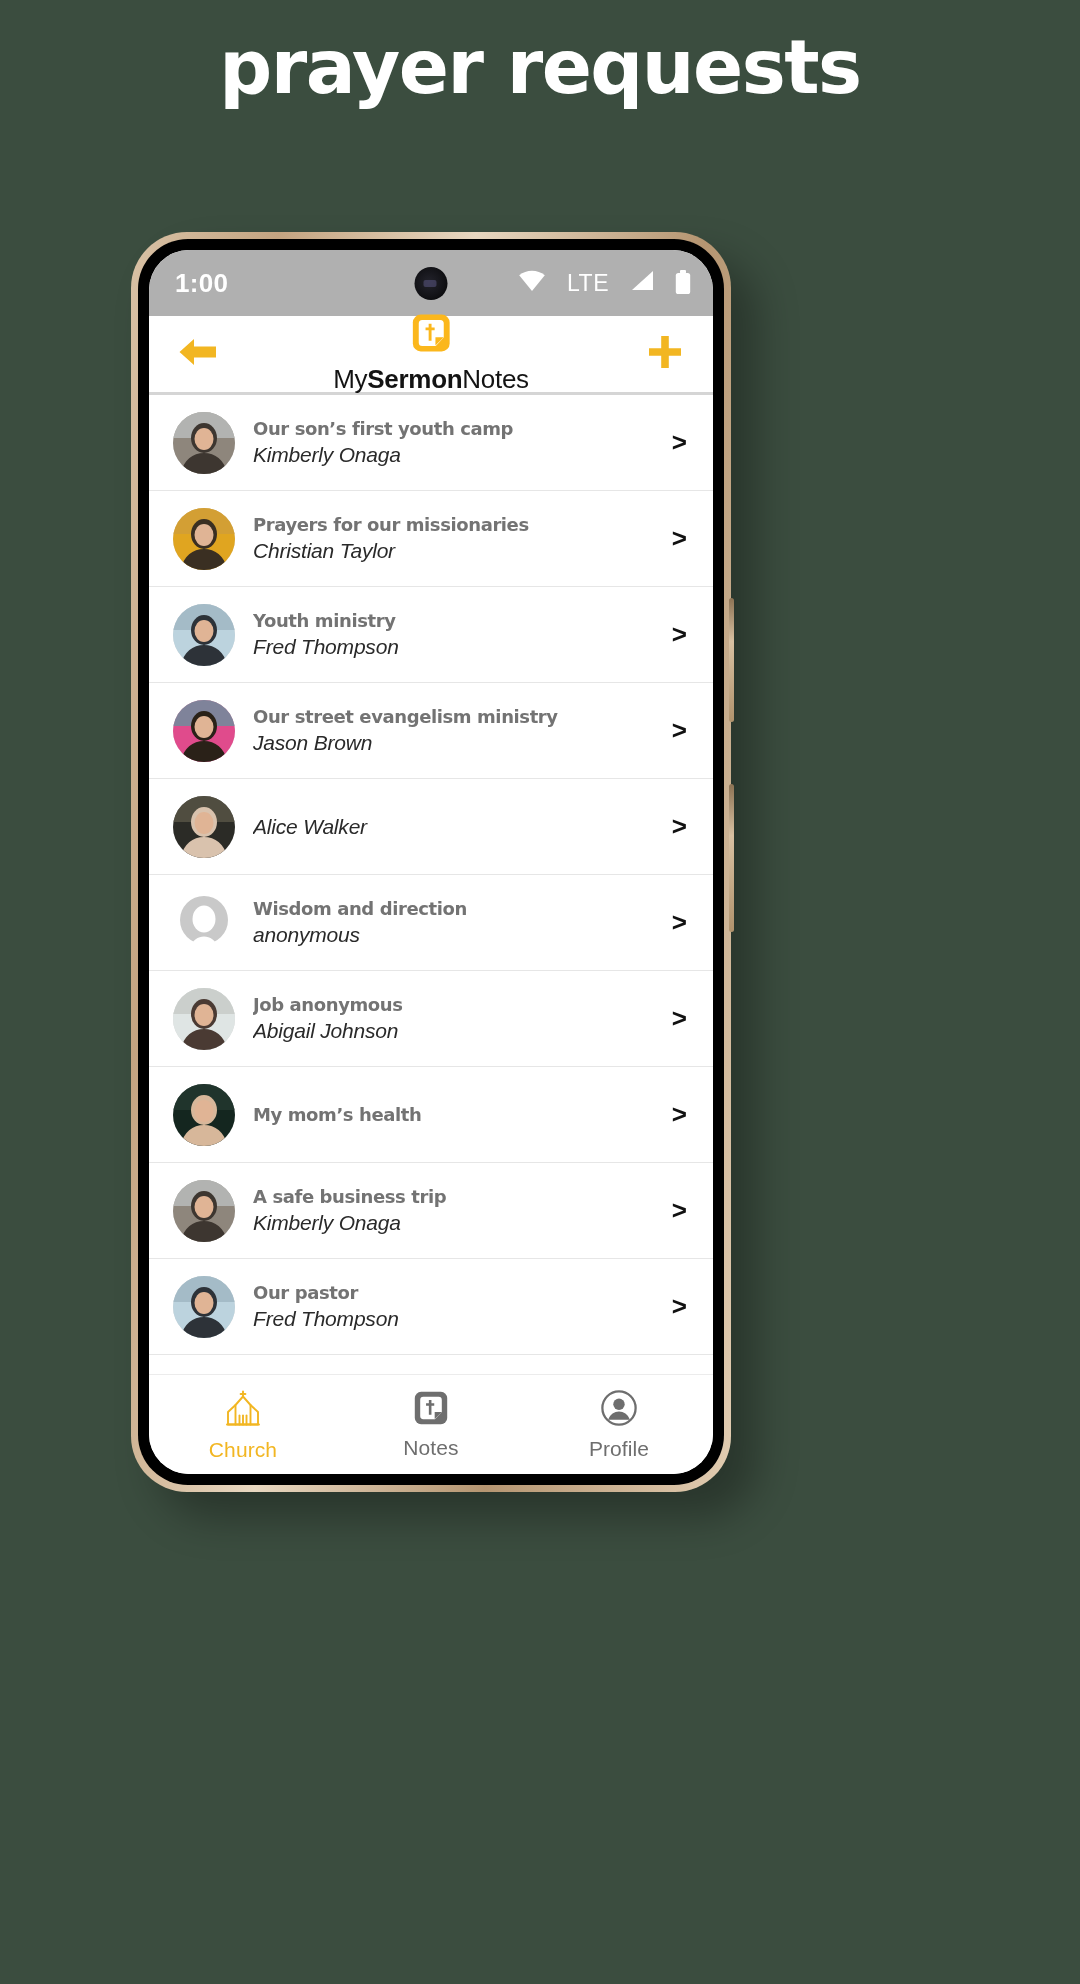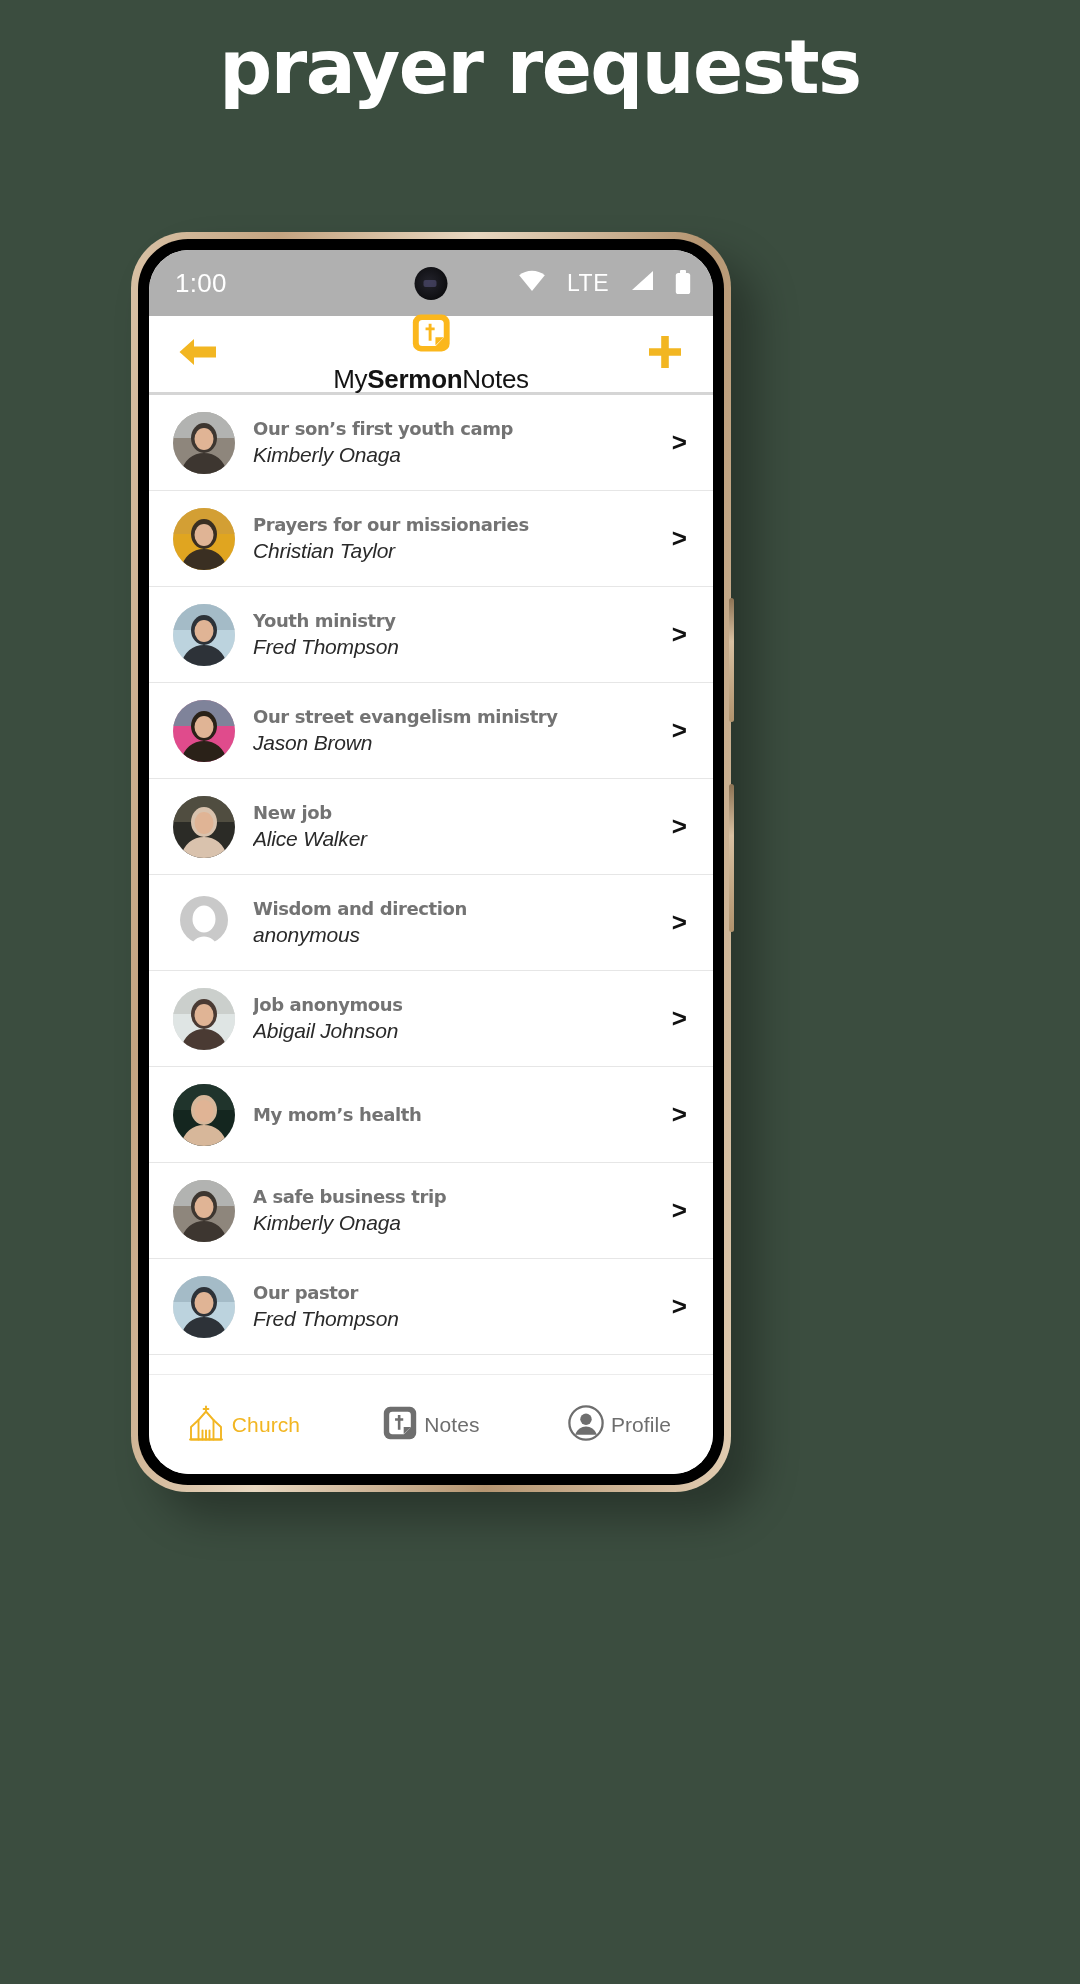--- a/index.html
+++ b/index.html
@@ -48,21 +48,21 @@
   }
   .side-btn.vol { top: 366px; height: 124px; }
   .side-btn.pwr { top: 552px; height: 148px; }
 
   
   .statusbar {
     height: 66px; background: #b0b0b0; flex: 0 0 auto;
     display: flex; align-items: center; position: relative;
     padding: 0 22px 0 26px;
   }
-  .status-time { color: #ffffff; font-size: 26px; font-weight: 400; letter-spacing: .3px; }
+  .status-time { color: #ffffff; font-size: 26px; font-weight: 700; letter-spacing: .3px; }
   .punch-hole {
     position: absolute; left: 50%; transform: translateX(-50%);
     top: 17px; width: 33px; height: 33px; border-radius: 50%;
     background: radial-gradient(circle at 44% 46%, #23232c 0%, #121216 58%, #000 100%);
   }
   .punch-hole::after {
     content:""; position:absolute; left:9px; top:13px; width:13px; height:7px;
     background: rgba(90,86,130,.55); border-radius: 2px;
   }
   .status-right { margin-left: auto; display: flex; align-items: flex-start; gap: 21px; }
@@ -116,21 +116,21 @@
   
   .anon { background: #ffffff; }
 
   
   .bottomnav {
     flex: 0 0 auto; height: 100px; background: #fff;
     border-top: 1px solid #ececec;
     display: flex; align-items: center;
   }
   .navitem {
-    flex: 1 1 0; display: flex; flex-direction: row;
+    flex: 1 1 0; display: flex; flex-direction: column;
     align-items: center; justify-content: center; gap: 6px;
   }
   .navlabel { font-size: 21px; letter-spacing: .1px; }
   .navitem.active .navlabel { color: #f2b622; }
   .navitem .navlabel { color: #6e6e6e; }
 </style>
 </head>
 <body>
 
 <div class="stage">
@@ -269,21 +269,20 @@
               <div class="avatar">
                 <svg class="ph" viewBox="0 0 62 62" preserveAspectRatio="xMidYMid slice">
     <rect width="62" height="62" fill="#2b2b26"></rect>
     <rect y="0" width="62" height="26" fill="#6f6a55" opacity=".55"></rect>
     <ellipse cx="31" cy="26" rx="13" ry="15" fill="#d9c2ad"></ellipse>
     <ellipse cx="31" cy="27" rx="9.5" ry="11" fill="#e0b495"></ellipse>
     <path d="M8 62 C10 48 20 41 31 41 C42 41 52 48 54 62 Z" fill="#d9c2ad"></path>
   </svg>
               </div>
               <div class="row-text">
-                <div class="row-title">New job</div>
                 <div class="row-author">Alice Walker</div>
               </div>
               <div class="chevron">&gt;</div>
             </div>
             <div class="row">
               <div class="avatar anon">
                 <svg class="ph" viewBox="0 0 62 62">
     <rect width="62" height="62" fill="#ffffff"></rect>
     <path d="M31 4 a24 24 0 1 0 0 48 a24 24 0 1 0 0 -48 Z" fill="#c9c9c9"></path>
     <ellipse cx="31" cy="27" rx="11.5" ry="13.5" fill="#ffffff"></ellipse>

